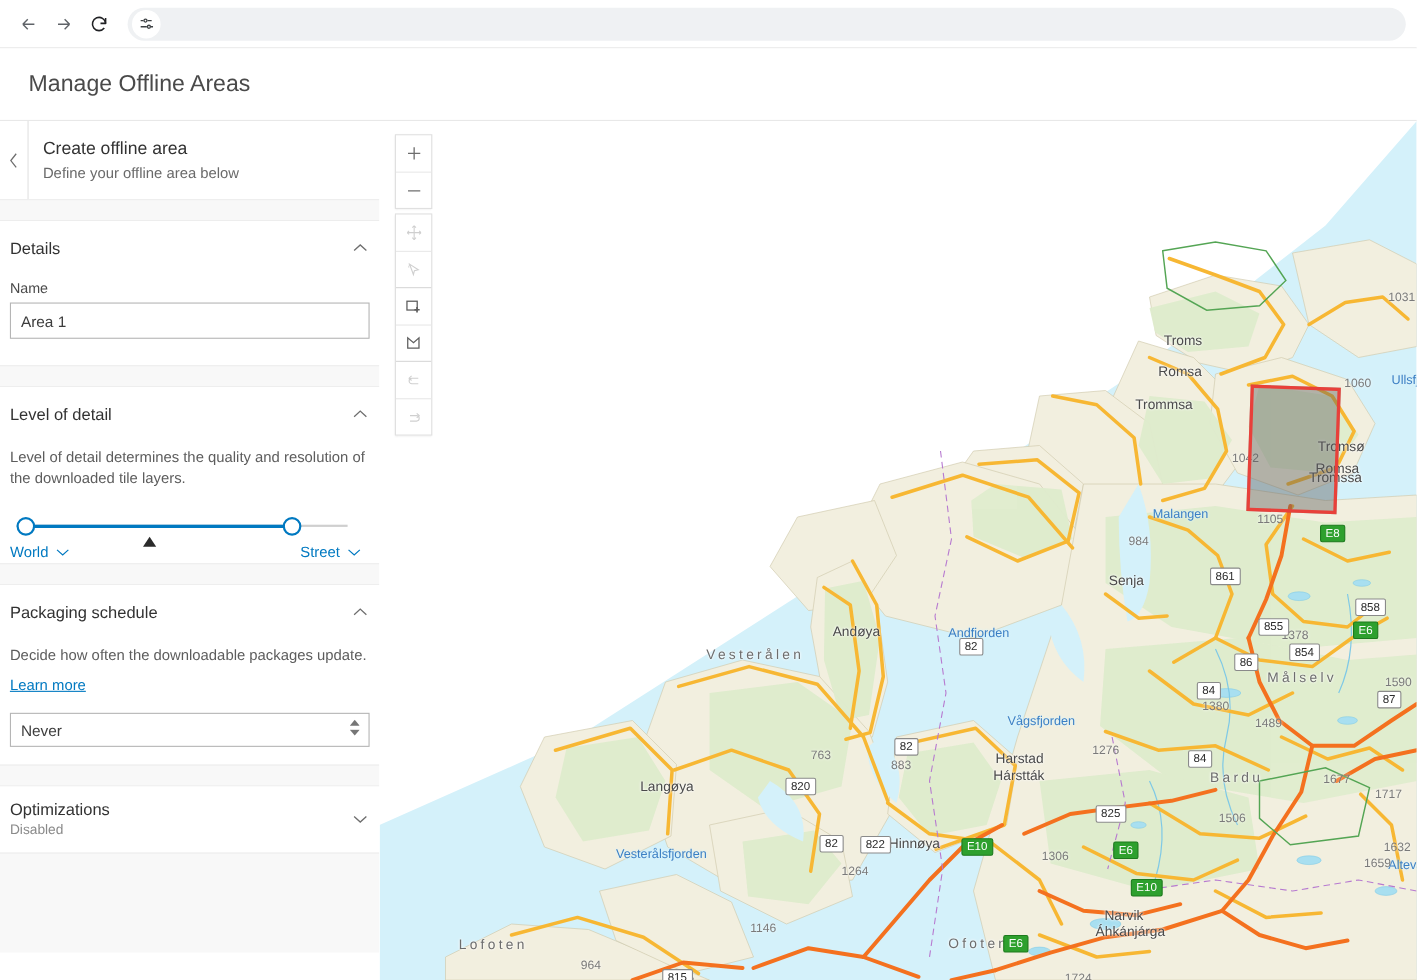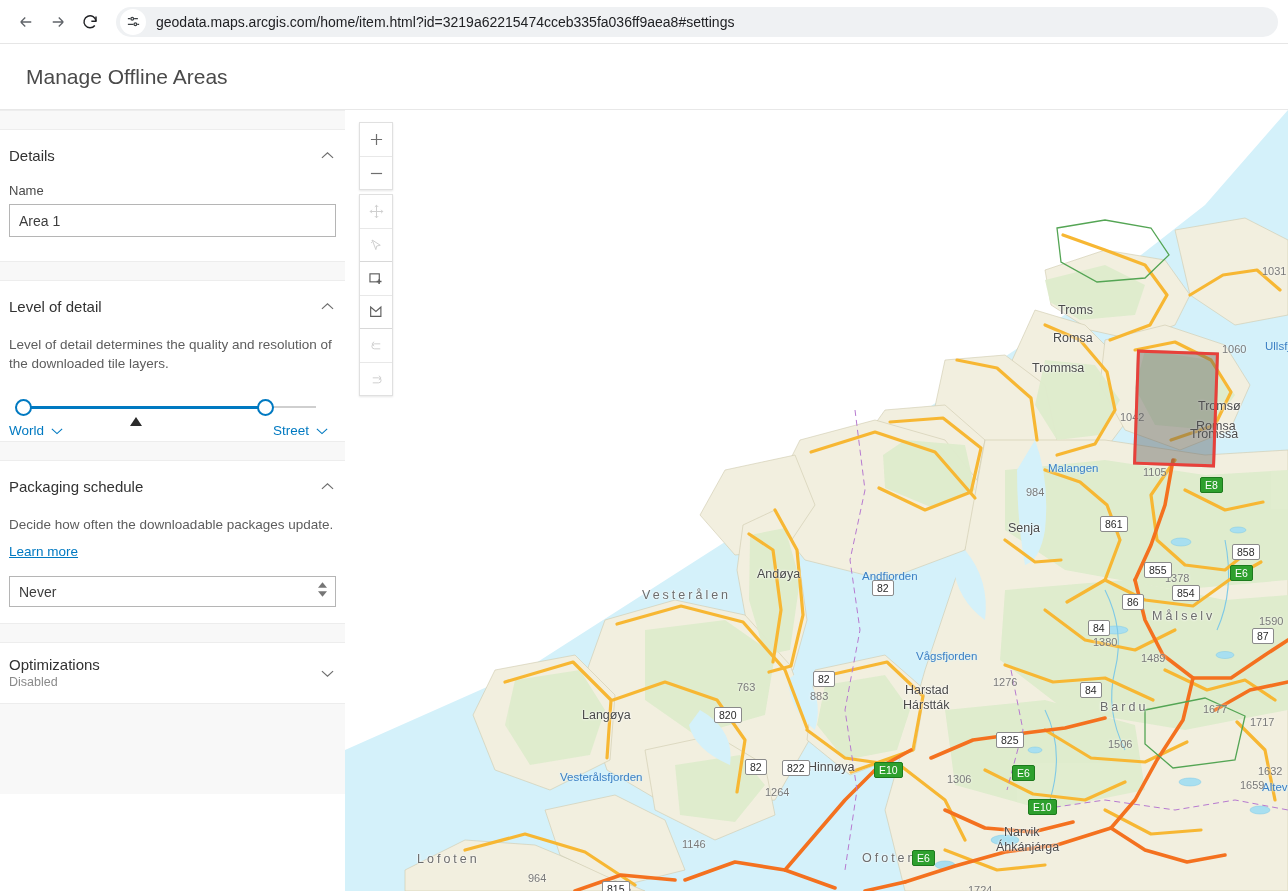--- a/index.html
+++ b/index.html
@@ -284,32 +284,42 @@
 
   <div id="omnibox">
     <div id="site-settings-icon">
       <svg width="15" height="15" viewBox="0 0 24 24" fill="none" stroke="#3c4043" stroke-width="1.9">
         <circle cx="10" cy="7.5" r="2.2"></circle>
         <path d="M13 7.5h6M3 7.5h4"></path>
         <circle cx="15" cy="16.5" r="2.2"></circle>
         <path d="M3 16.5h9M18 16.5h3"></path>
       </svg>
     </div>
-    <div id="url-text">geodata.maps.arcgis.com/home/item.html?id=3219a62215474cceb335fa036ff9aea8#settings</div>
   </div>
 </div>
 
 <div id="app-header">
   <div id="app-title">Manage Offline Areas</div>
 </div>
 
 <div id="main">
 
   <div id="side-panel">
 
+    <div id="panel-header">
+      <div id="collapse-btn">
+        <svg width="11" height="16" viewBox="0 0 12 18" fill="none" stroke="currentColor" stroke-width="1.3">
+          <path d="M8.5 2L3 9l5.5 7"></path>
+        </svg>
+      </div>
+      <div id="panel-header-text">
+        <div id="panel-title">Create offline area</div>
+        <div id="panel-subtitle">Define your offline area below</div>
+      </div>
+    </div>
 
     <div class="band"></div>
 
     <div class="section">
       <div class="section-head">
         <div class="section-head-left">
           <div class="section-title">Details</div>
         </div>
         <span class="chev">
           <svg width="13" height="9" viewBox="0 0 14 9" fill="none" stroke="currentColor" stroke-width="1.3">

